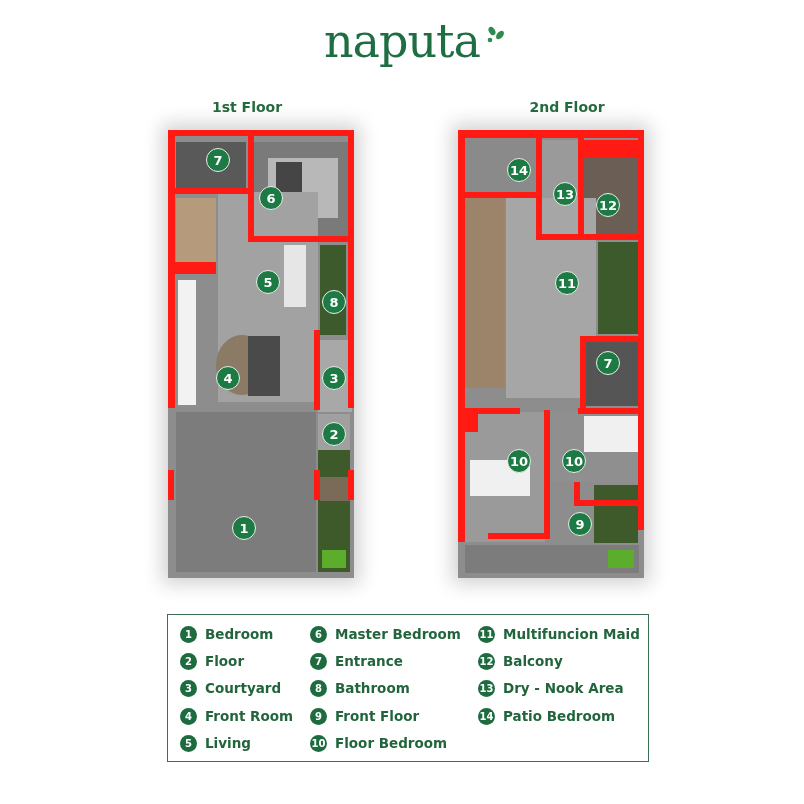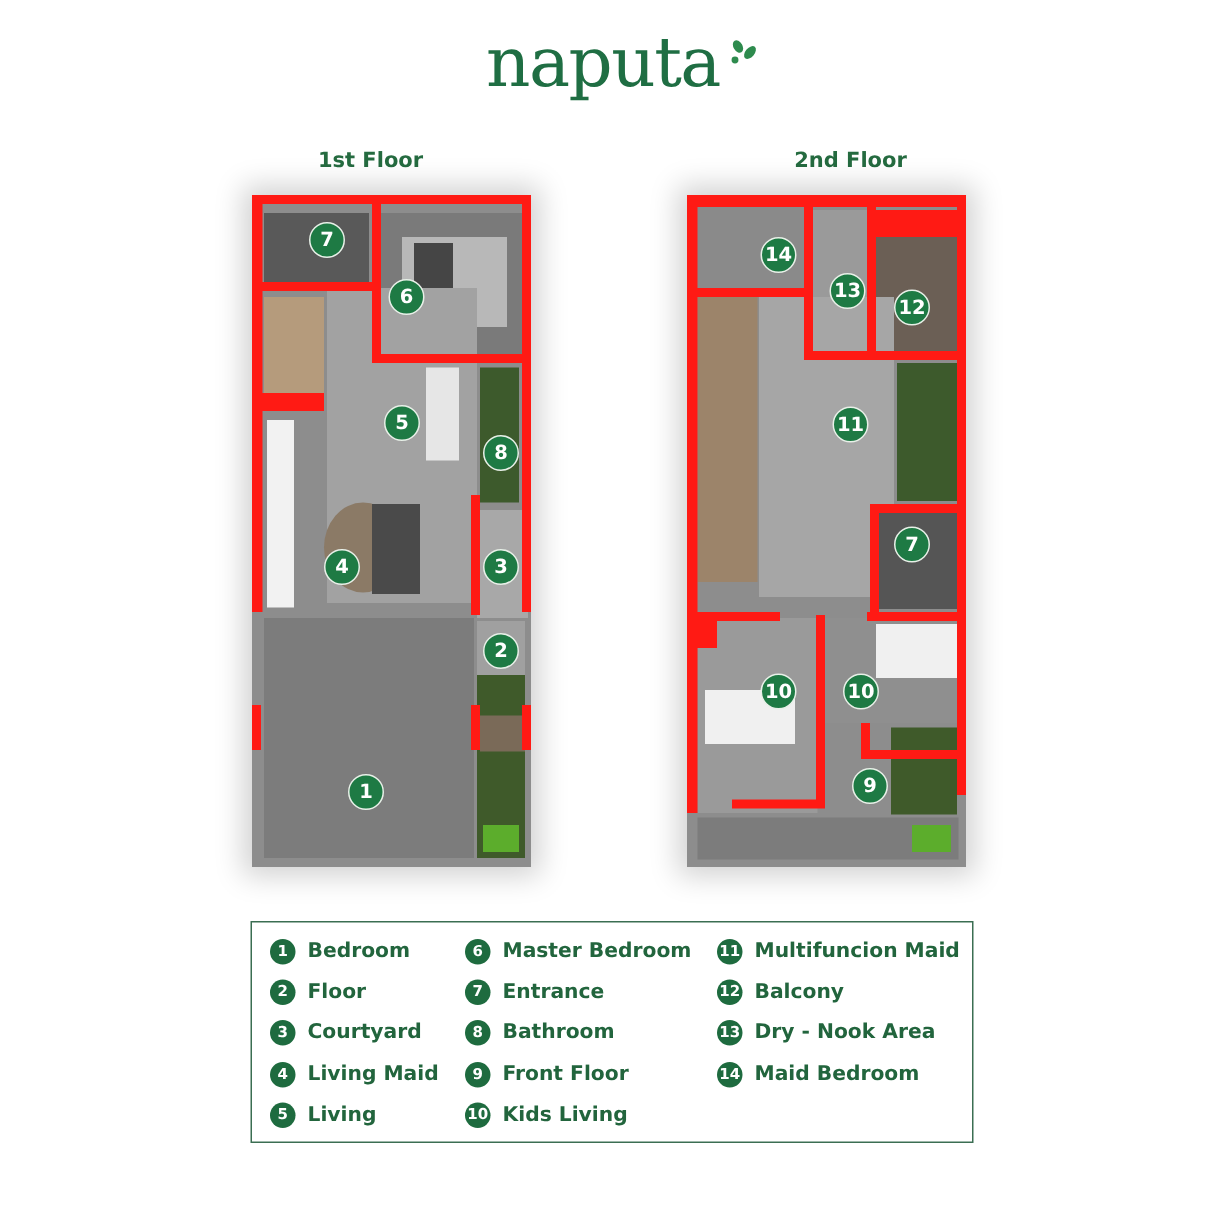--- a/index.html
+++ b/index.html
@@ -123,21 +123,21 @@
     <div class="lg-item" style="left: 12px; top: 36px;">
       <span class="lg-num">2</span>
       <span class="lg-text">Floor</span>
     </div>
     <div class="lg-item" style="left: 12px; top: 63px;">
       <span class="lg-num">3</span>
       <span class="lg-text">Courtyard</span>
     </div>
     <div class="lg-item" style="left: 12px; top: 91px;">
       <span class="lg-num">4</span>
-      <span class="lg-text">Living Maid</span>
+      <span class="lg-text">Front Room</span>
     </div>
     <div class="lg-item" style="left: 12px; top: 118px;">
       <span class="lg-num">5</span>
       <span class="lg-text">Living</span>
     </div>
     <div class="lg-item" style="left: 142px; top: 9px;">
       <span class="lg-num">6</span>
       <span class="lg-text">Master Bedroom</span>
     </div>
     <div class="lg-item" style="left: 142px; top: 36px;">
@@ -147,31 +147,31 @@
     <div class="lg-item" style="left: 142px; top: 63px;">
       <span class="lg-num">8</span>
       <span class="lg-text">Bathroom</span>
     </div>
     <div class="lg-item" style="left: 142px; top: 91px;">
       <span class="lg-num">9</span>
       <span class="lg-text">Front Floor</span>
     </div>
     <div class="lg-item" style="left: 142px; top: 118px;">
       <span class="lg-num">10</span>
-      <span class="lg-text">Kids Living</span>
+      <span class="lg-text">Floor Bedroom</span>
     </div>
     <div class="lg-item" style="left: 310px; top: 9px;">
       <span class="lg-num">11</span>
       <span class="lg-text">Multifuncion Maid</span>
     </div>
     <div class="lg-item" style="left: 310px; top: 36px;">
       <span class="lg-num">12</span>
       <span class="lg-text">Balcony</span>
     </div>
     <div class="lg-item" style="left: 310px; top: 63px;">
       <span class="lg-num">13</span>
       <span class="lg-text">Dry - Nook Area</span>
     </div>
     <div class="lg-item" style="left: 310px; top: 91px;">
       <span class="lg-num">14</span>
-      <span class="lg-text">Maid Bedroom</span>
+      <span class="lg-text">Patio Bedroom</span>
     </div>
   </div>
 
 </body></html>

